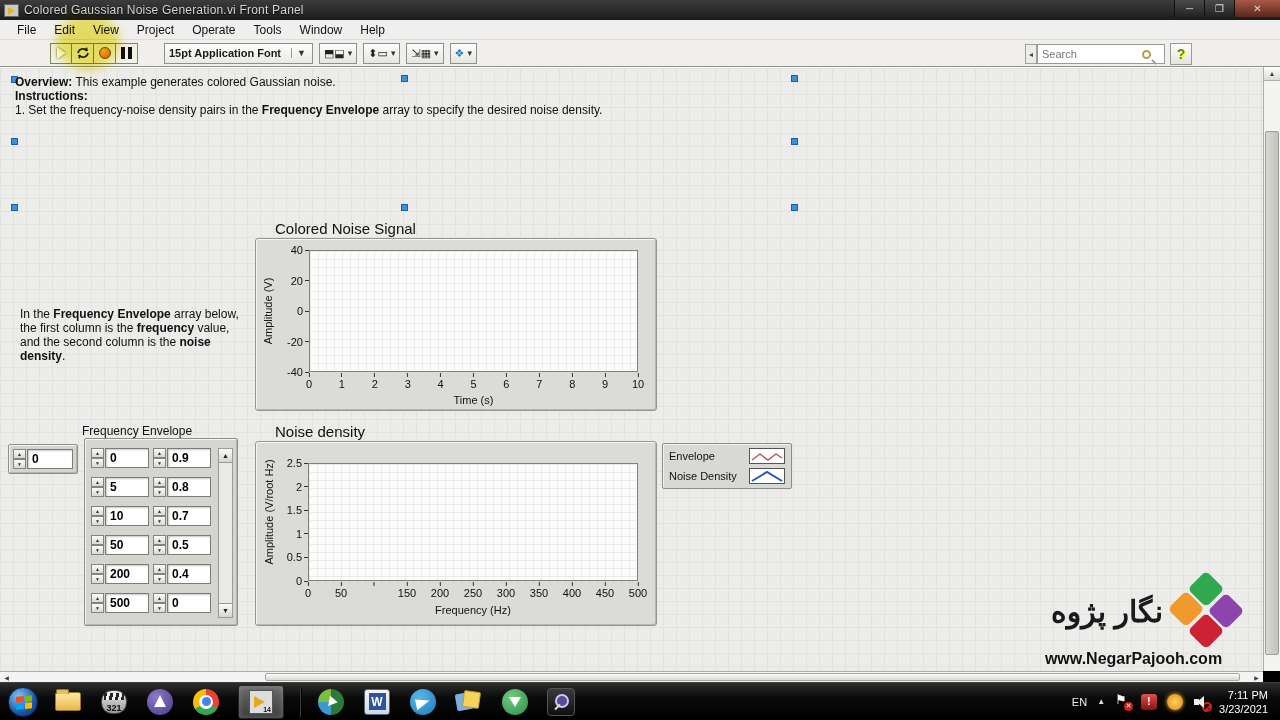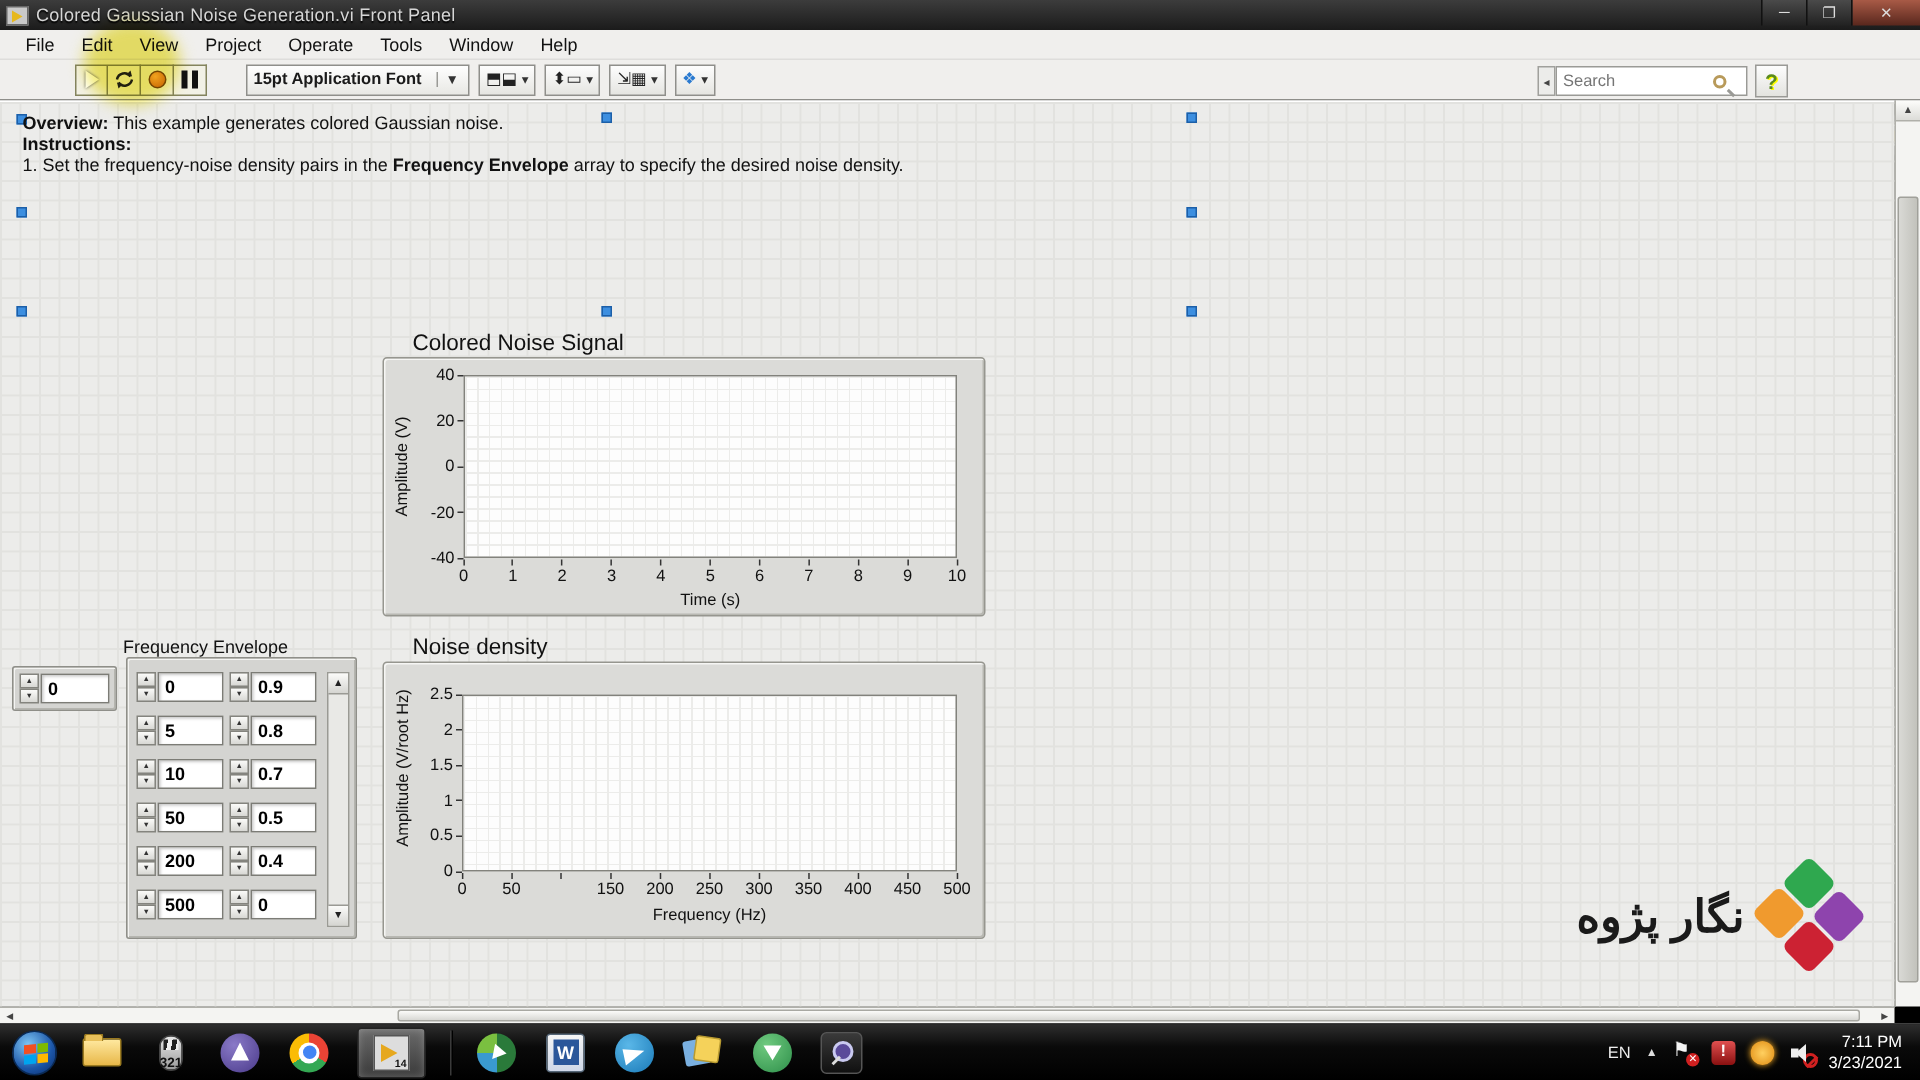--- a/index.html
+++ b/index.html
@@ -128,21 +128,21 @@
   .taskbar { position:absolute; left:0; top:682px; width:1280px; height:38px;
     background:linear-gradient(#2e2e2e,#0a0a0a 40%,#000); border-top:1px solid #3f3f3f; display:flex; align-items:center; }
   .tb-icons { display:flex; align-items:center; gap:14px; padding-left:8px; }
   .orb { width:30px; height:30px; border-radius:50%; background:radial-gradient(circle at 35% 30%,#7ec6f5,#1c56a8 60%,#0a2a66); border:1px solid #0a2a55; position:relative; }
   .orb .flag { position:absolute; left:7px; top:8px; width:16px; height:13px; display:grid; grid-template-columns:1fr 1fr; grid-template-rows:1fr 1fr; gap:1px; transform:skewY(-6deg); }
   .orb .flag i:nth-child(1){background:#f25022;} .orb .flag i:nth-child(2){background:#7fba00;}
   .orb .flag i:nth-child(3){background:#00a4ef;} .orb .flag i:nth-child(4){background:#ffb900;}
   .tico { width:32px; height:30px; display:flex; align-items:center; justify-content:center; position:relative; }
   .folder { width:26px; height:19px; background:linear-gradient(#ffe9a0,#e8b84a); border:1px solid #9a7a20; border-radius:2px; position:relative; }
   .folder:before { content:""; position:absolute; left:0; top:-4px; width:11px; height:4px; background:#e8c05a; border:1px solid #9a7a20; border-bottom:none; border-radius:2px 2px 0 0; }
-  .mpc { width:16px; height:24px; background:linear-gradient(#e8e8e8,#9a9a9a); border:1px solid #444; border-radius:11px;
+  .mpc { width:26px; height:24px; background:linear-gradient(#e8e8e8,#9a9a9a); border:1px solid #444; border-radius:11px;
     font-size:9px; font-weight:bold; color:#111; display:flex; align-items:flex-end; justify-content:center; position:relative; }
   .mpc:before { content:""; position:absolute; top:2px; left:2px; right:2px; height:7px; background:repeating-linear-gradient(100deg,#222 0 3px,#eee 3px 6px); }
   .ship { width:26px; height:26px; border-radius:50%; background:radial-gradient(circle at 35% 30%,#8a7ac8,#4a3a8a); position:relative; }
   .ship:after { content:""; position:absolute; left:7px; top:6px; border-bottom:12px solid #fff; border-left:6px solid transparent; border-right:6px solid transparent; }
   .chrome { width:26px; height:26px; border-radius:50%; background:conic-gradient(#ea4335 0 33%, #34a853 0 66%, #fbbc05 0 100%); position:relative; }
   .chrome:before { content:""; position:absolute; left:6px; top:6px; width:14px; height:14px; background:#fff; border-radius:50%; }
   .chrome:after { content:""; position:absolute; left:8.5px; top:8.5px; width:9px; height:9px; background:#4285f4; border-radius:50%; }
   .lv-btn { width:46px; height:34px; margin:0 2px; background:linear-gradient(#6a6a6a,#3a3a3a); border:1px solid #222; border-radius:3px;
     display:flex; align-items:center; justify-content:center; box-shadow:inset 0 0 6px rgba(255,255,255,.25); }
   .lv-ico { width:24px; height:24px; background:#ddd; border:1px solid #555; position:relative; }
@@ -262,20 +262,23 @@
   <span class="handle" style="left:11px;top:136px"></span>
   <span class="handle" style="left:401px;top:136px"></span>
   <span class="handle" style="left:791px;top:136px"></span>
 
   <div class="fp-text" style="left:15px;top:7px;width:780px">
     <div><b>Overview:</b><span> This example generates colored Gaussian noise.</span></div>
     <div><b>Instructions:</b></div>
     <div><span>1. Set the frequency-noise density pairs in the </span><b>Frequency Envelope</b><span> array to specify the desired noise density.</span></div>
   </div>
 
+  <div class="fp-text" style="left:20px;top:239px;width:222px">
+    <span>In the </span><b>Frequency Envelope</b><span> array below, the first column is the </span><b>frequency</b><span> value, and the second column is the </span><b>noise density</b><span>.</span>
+  </div>
 
   <div class="graph-title" style="left:255px;top:152px">Colored Noise Signal</div>
   <div class="graph-frame" style="left:255px;top:170px;width:402px;height:173px">
     <div class="plot" style="left:53px;top:11px;width:329px;height:122px"></div>
     <div class="yaxis" style="left:14px;top:11px;width:39px;height:122px">
       <span class="ytick" style="top:0%">
           <b>40</b>
           <i></i>
         </span>
       <span class="ytick" style="top:25%">
@@ -417,20 +420,38 @@
         </span>
       <span class="xtick" style="left:100%">
           <i></i>
           <b>500</b>
         </span>
     </div>
     <div class="axis-label ylabel-rot" style="left:-42px;top:64px;width:110px;text-align:center">Amplitude (V/root Hz)</div>
     <div class="axis-label" style="left:52px;top:162px;width:330px;text-align:center">Frequency (Hz)</div>
   </div>
 
+  <div class="legend" style="left:662px;top:375px">
+    <div class="legend-row">
+      <span>Envelope</span>
+      <span class="legend-swatch">
+        <svg width="32" height="13" viewBox="0 0 32 13">
+          <polyline points="1,10 9,4 17,10 25,4 31,8" fill="none" stroke-width="1.4" stroke="#b5534b"></polyline>
+        </svg>
+      </span>
+    </div>
+    <div class="legend-row">
+      <span>Noise Density</span>
+      <span class="legend-swatch">
+        <svg width="32" height="13" viewBox="0 0 32 13">
+          <polyline points="1,11 16,2 31,11" fill="none" stroke-width="2" stroke="#2458c4"></polyline>
+        </svg>
+      </span>
+    </div>
+  </div>
 
   <div class="fp-text" style="left:82px;top:356px">Frequency Envelope</div>
 
   <div class="raised-box" style="left:8px;top:376px;width:70px;height:30px;display:flex;align-items:center;padding-left:4px">
     <span class="spin">
         <i>▲</i>
         <i>▼</i>
       </span>
     <span class="numbox" style="width:46px">0</span>
   </div>
@@ -518,20 +539,21 @@
   <div class="logo">
     <div class="logo-top">
       <span class="logo-fa">نگار پژوه</span>
       <span class="puzzle">
         <i class="pz" style="left:22px;top:0;background:#2fa84f"></i>
         <i class="pz" style="left:2px;top:20px;background:#f09a2e"></i>
         <i class="pz" style="left:42px;top:22px;background:#8e44ad"></i>
         <i class="pz" style="left:22px;top:42px;background:#cc2233"></i>
       </span>
     </div>
+    <div class="logo-url">www.NegarPajooh.com</div>
   </div>
 </div>
 
 <div class="vscroll">
   <div class="arrow">▲</div>
   <div class="thumb"></div>
 </div>
 <div class="hscroll">
   <span class="arr-l">◀</span>
   <div class="thumb"></div>

